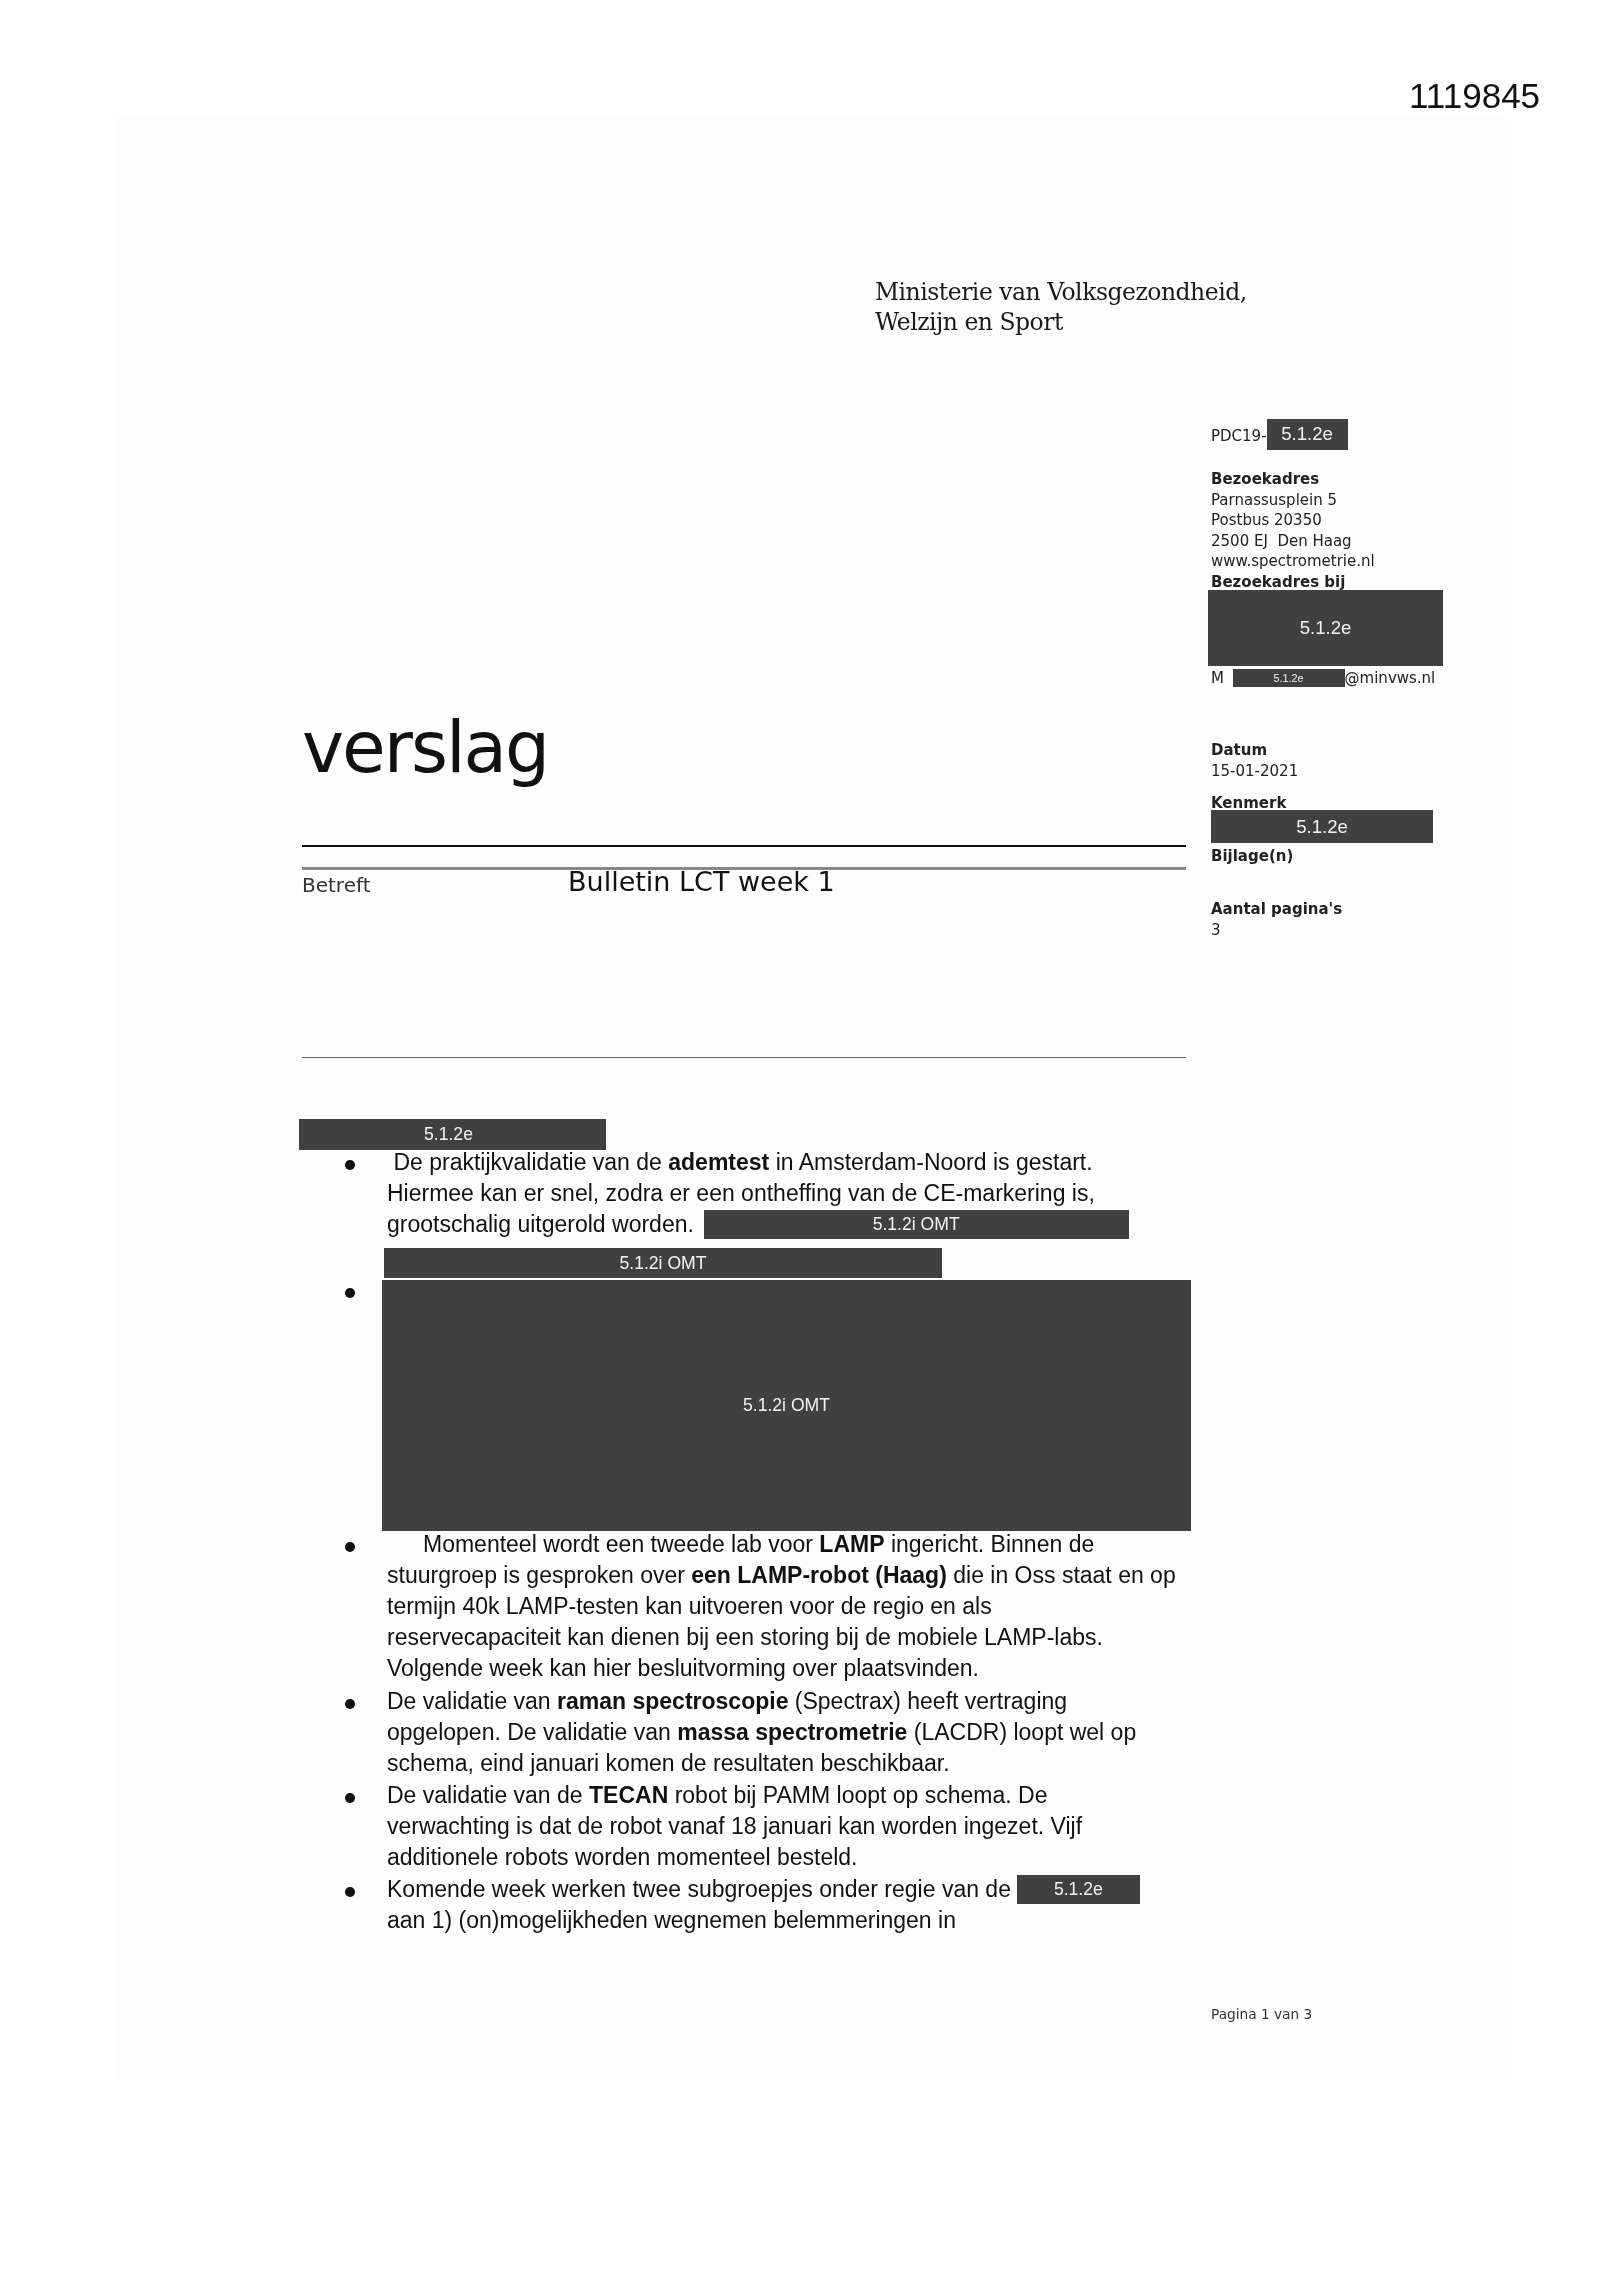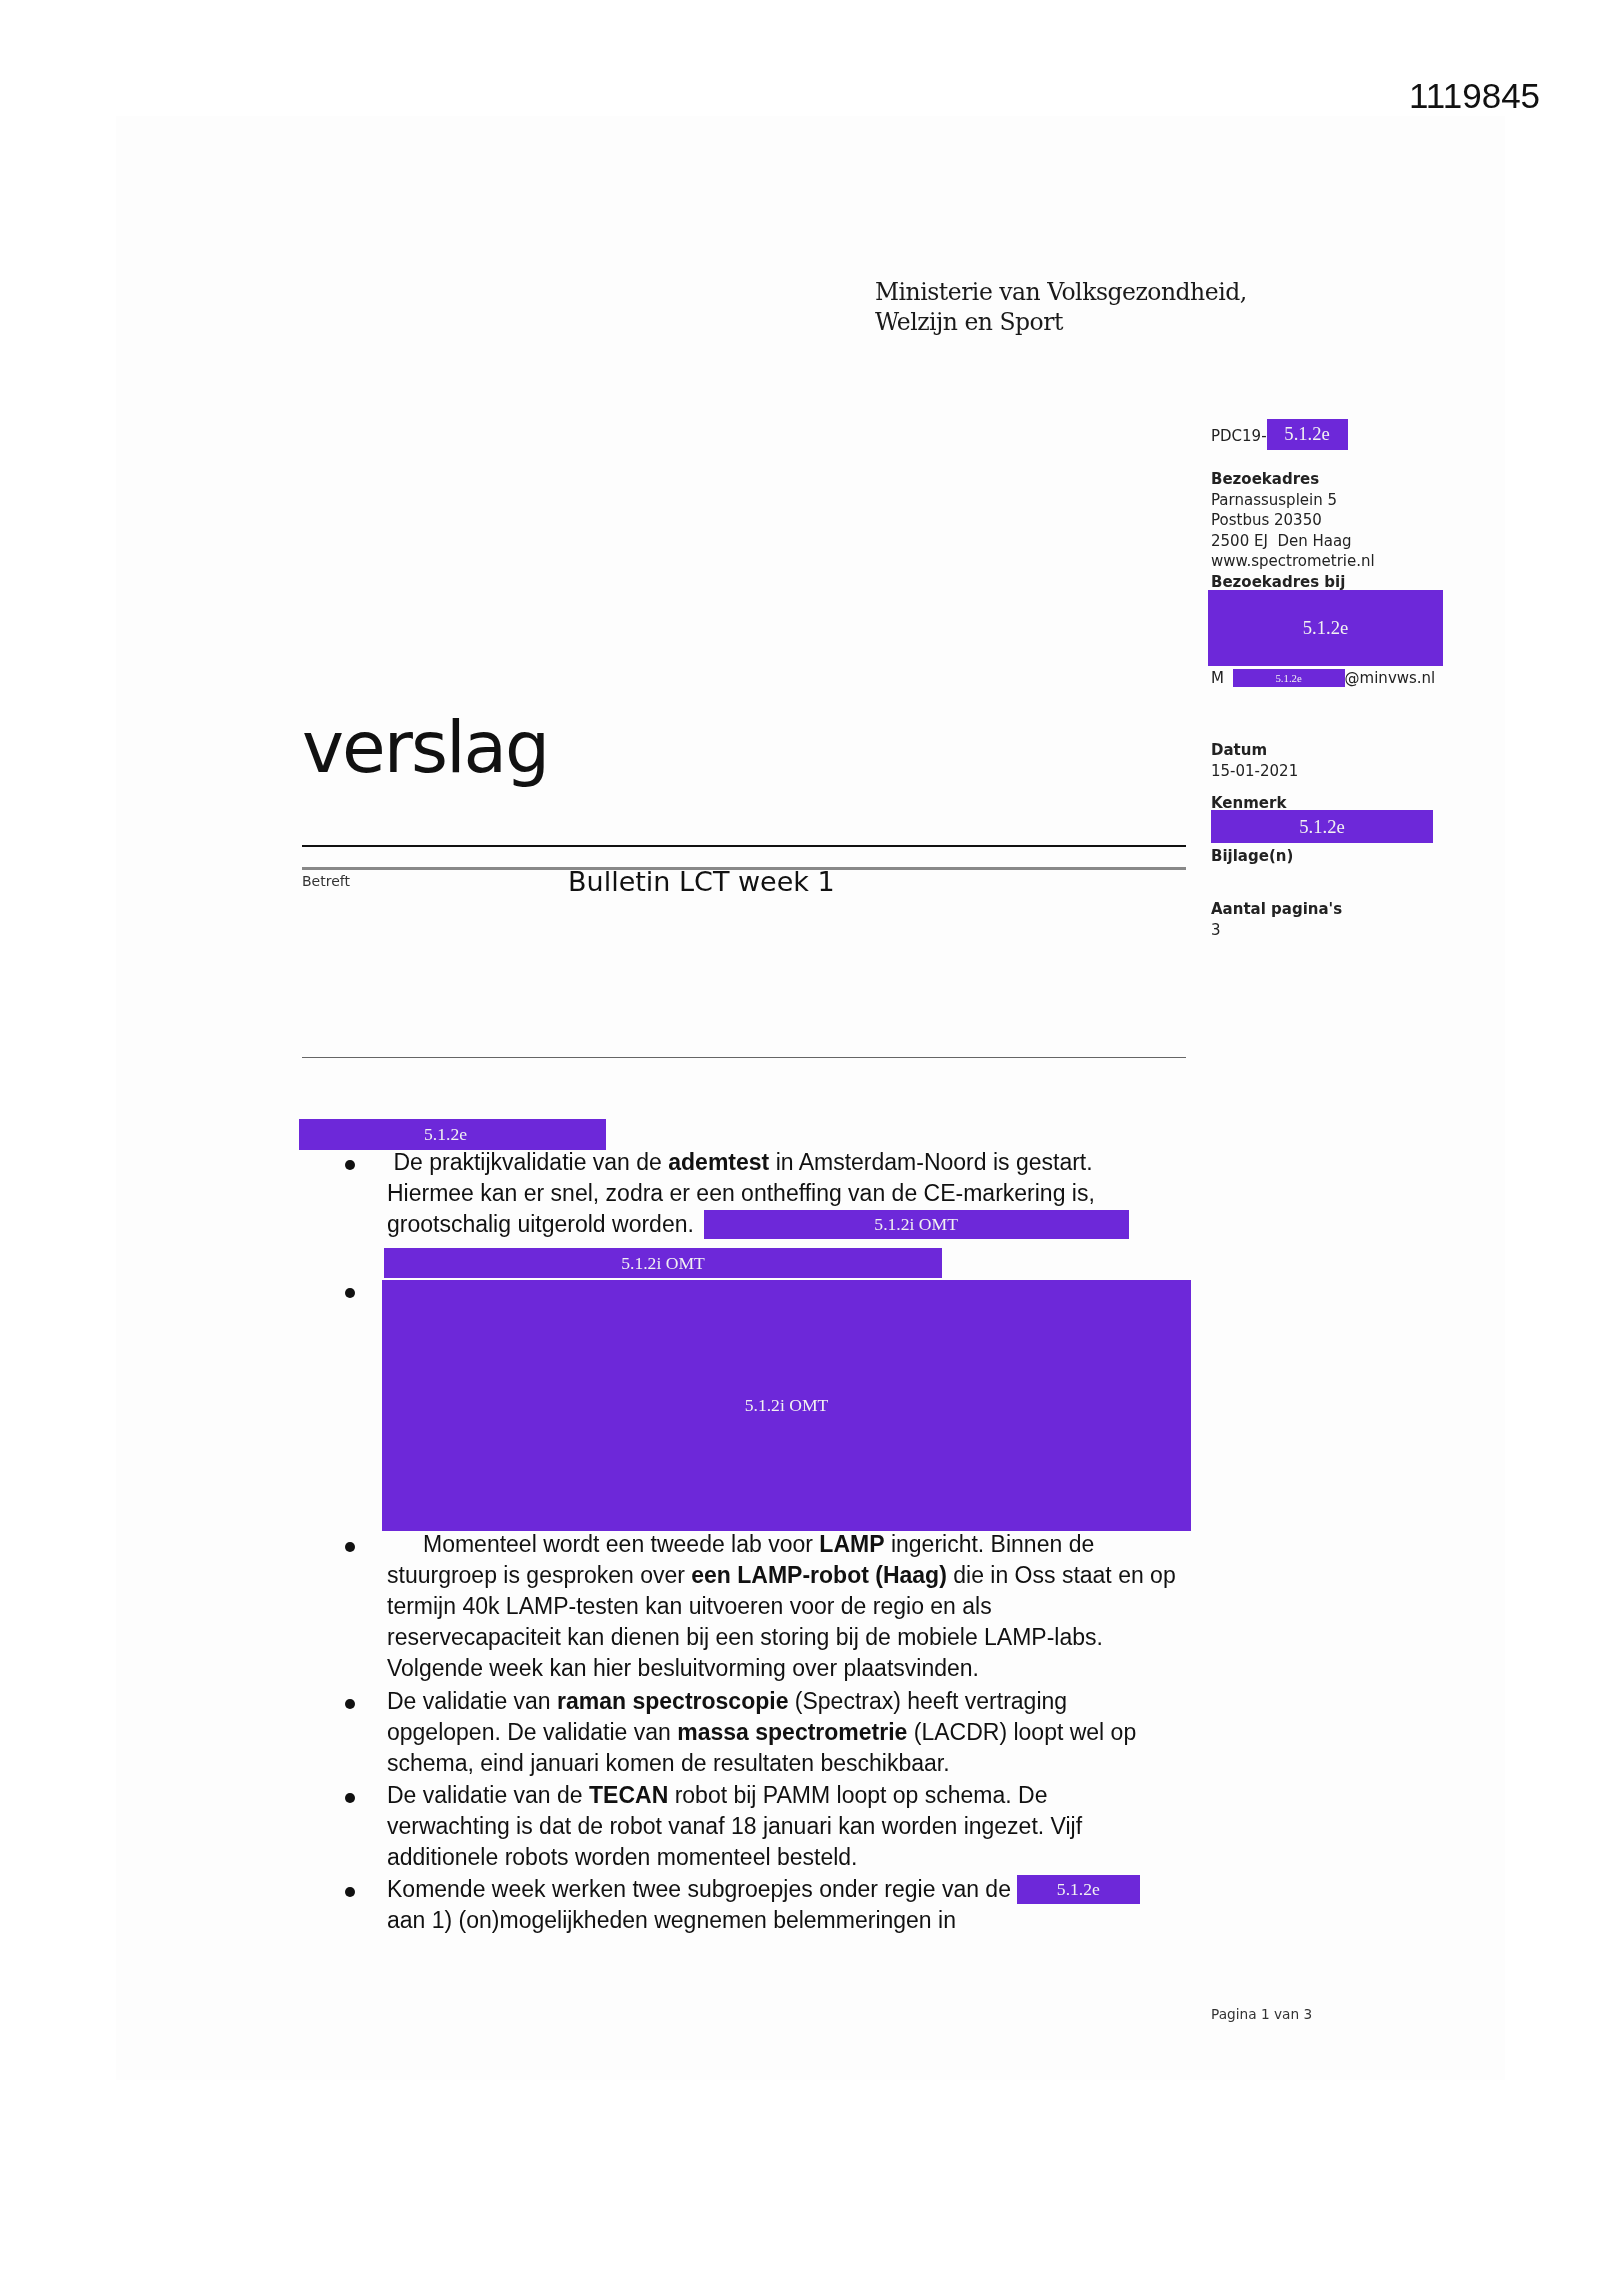--- a/index.html
+++ b/index.html
@@ -6,25 +6,25 @@
   body {
     width: 1621px; height: 2292px; position: relative; background: #ffffff;
     font-family: "Liberation Sans", sans-serif; color: #111; overflow: hidden;
   }
   .scan-area { position: absolute; left: 116px; top: 116px; width: 1389px; height: 1964px; background: #fdfdfd; }
   .abs { position: absolute; }
   .docnum { left: 1409px; top: 76px; font-size: 35px; color: #111; font-family: "Liberation Sans", sans-serif; }
   .ministry { left: 875px; top: 277px; font-family: "DejaVu Serif", serif; font-size: 23.5px; line-height: 30px; color: #1a1a1a; letter-spacing: -0.5px; }
   .side { font-family: "DejaVu Sans", sans-serif; font-size: 15px; color: #222; line-height: 20.6px; }
   .side b { font-weight: bold; }
-  .redact { background: #6d28d9; color: #f2f2f2; font-family: Liberation Serif, serif; display: flex; align-items: center; justify-content: center; }
+  .redact { background: #404040; color: #f2f2f2; font-family: Liberation Sans, sans-serif; display: flex; align-items: center; justify-content: center; }
   .title { left: 302px; top: 706px; font-family: "DejaVu Sans", sans-serif; font-size: 71px; letter-spacing: -2px; color: #111; }
   .hr { position: absolute; left: 302px; width: 884px; height: 2px; background: #111; }
   .hr.grey { background: #888; height: 2.9px; }
-  .betreft { left: 302px; top: 873px; font-size: 14px; color: #333; font-family: "DejaVu Sans", sans-serif; }
+  .betreft { left: 302px; top: 873px; font-size: 20px; color: #333; font-family: "DejaVu Sans", sans-serif; }
   .subject { left: 568px; top: 866px; font-size: 27px; color: #111; font-family: "DejaVu Sans", sans-serif; }
   .body-text { font-family: "Liberation Sans", sans-serif; font-size: 23px; line-height: 31px; color: #111; }
   .bullet { position: absolute; left: 345px; width: 9.8px; height: 9.8px; border-radius: 50%; background: #111; }
   .para { position: absolute; left: 387px; width: 814px; }
   .footer { left: 1211px; top: 2006px; font-family: "DejaVu Sans", sans-serif; font-size: 13.7px; color: #333; }
 </style>
 </head>
 <body>
 
 <div class="scan-area"></div>

